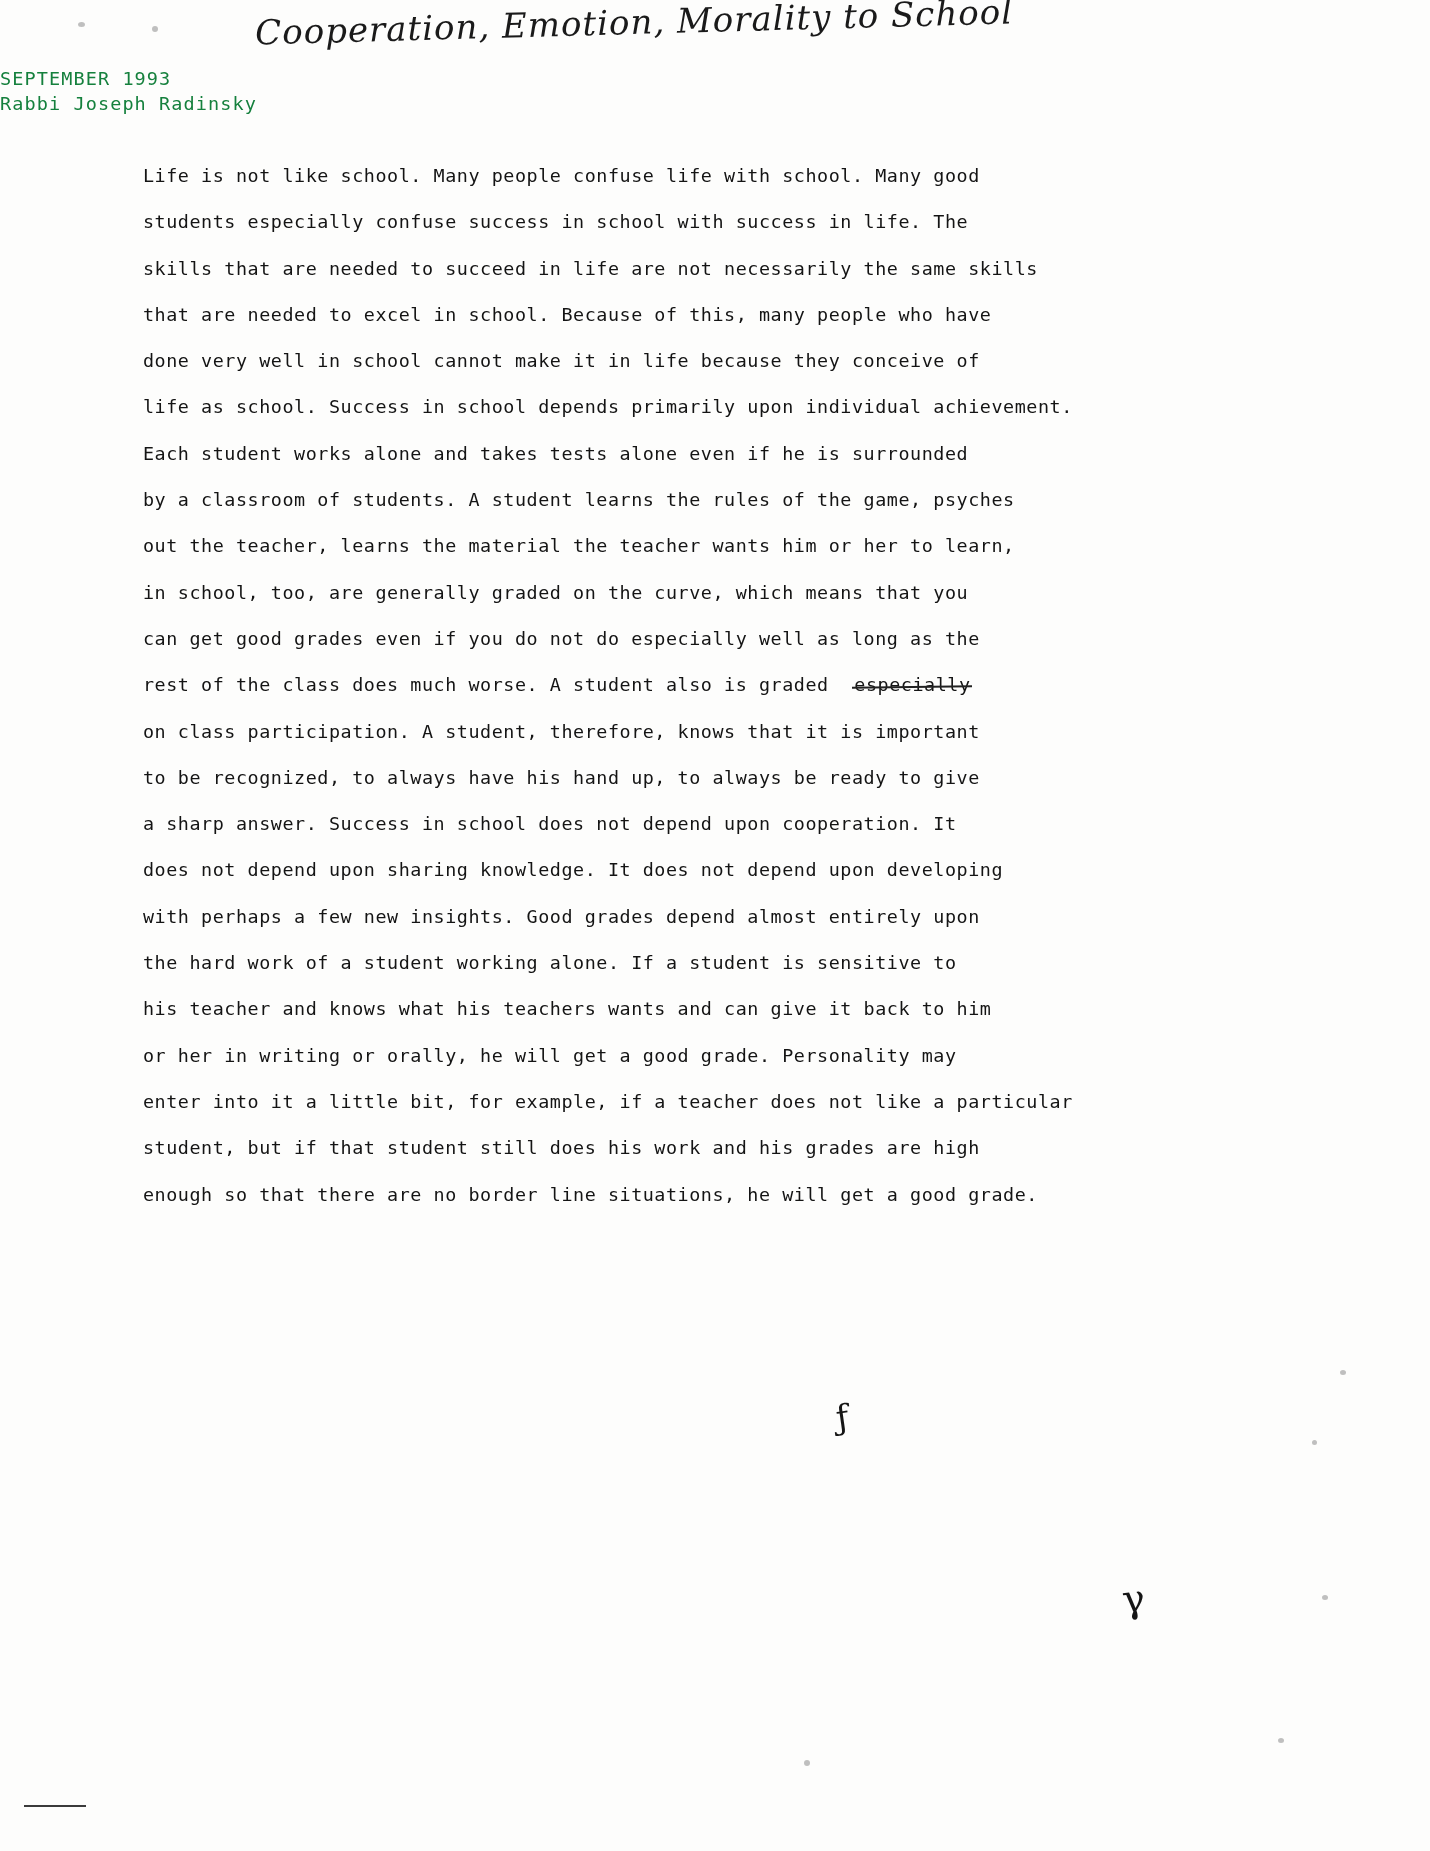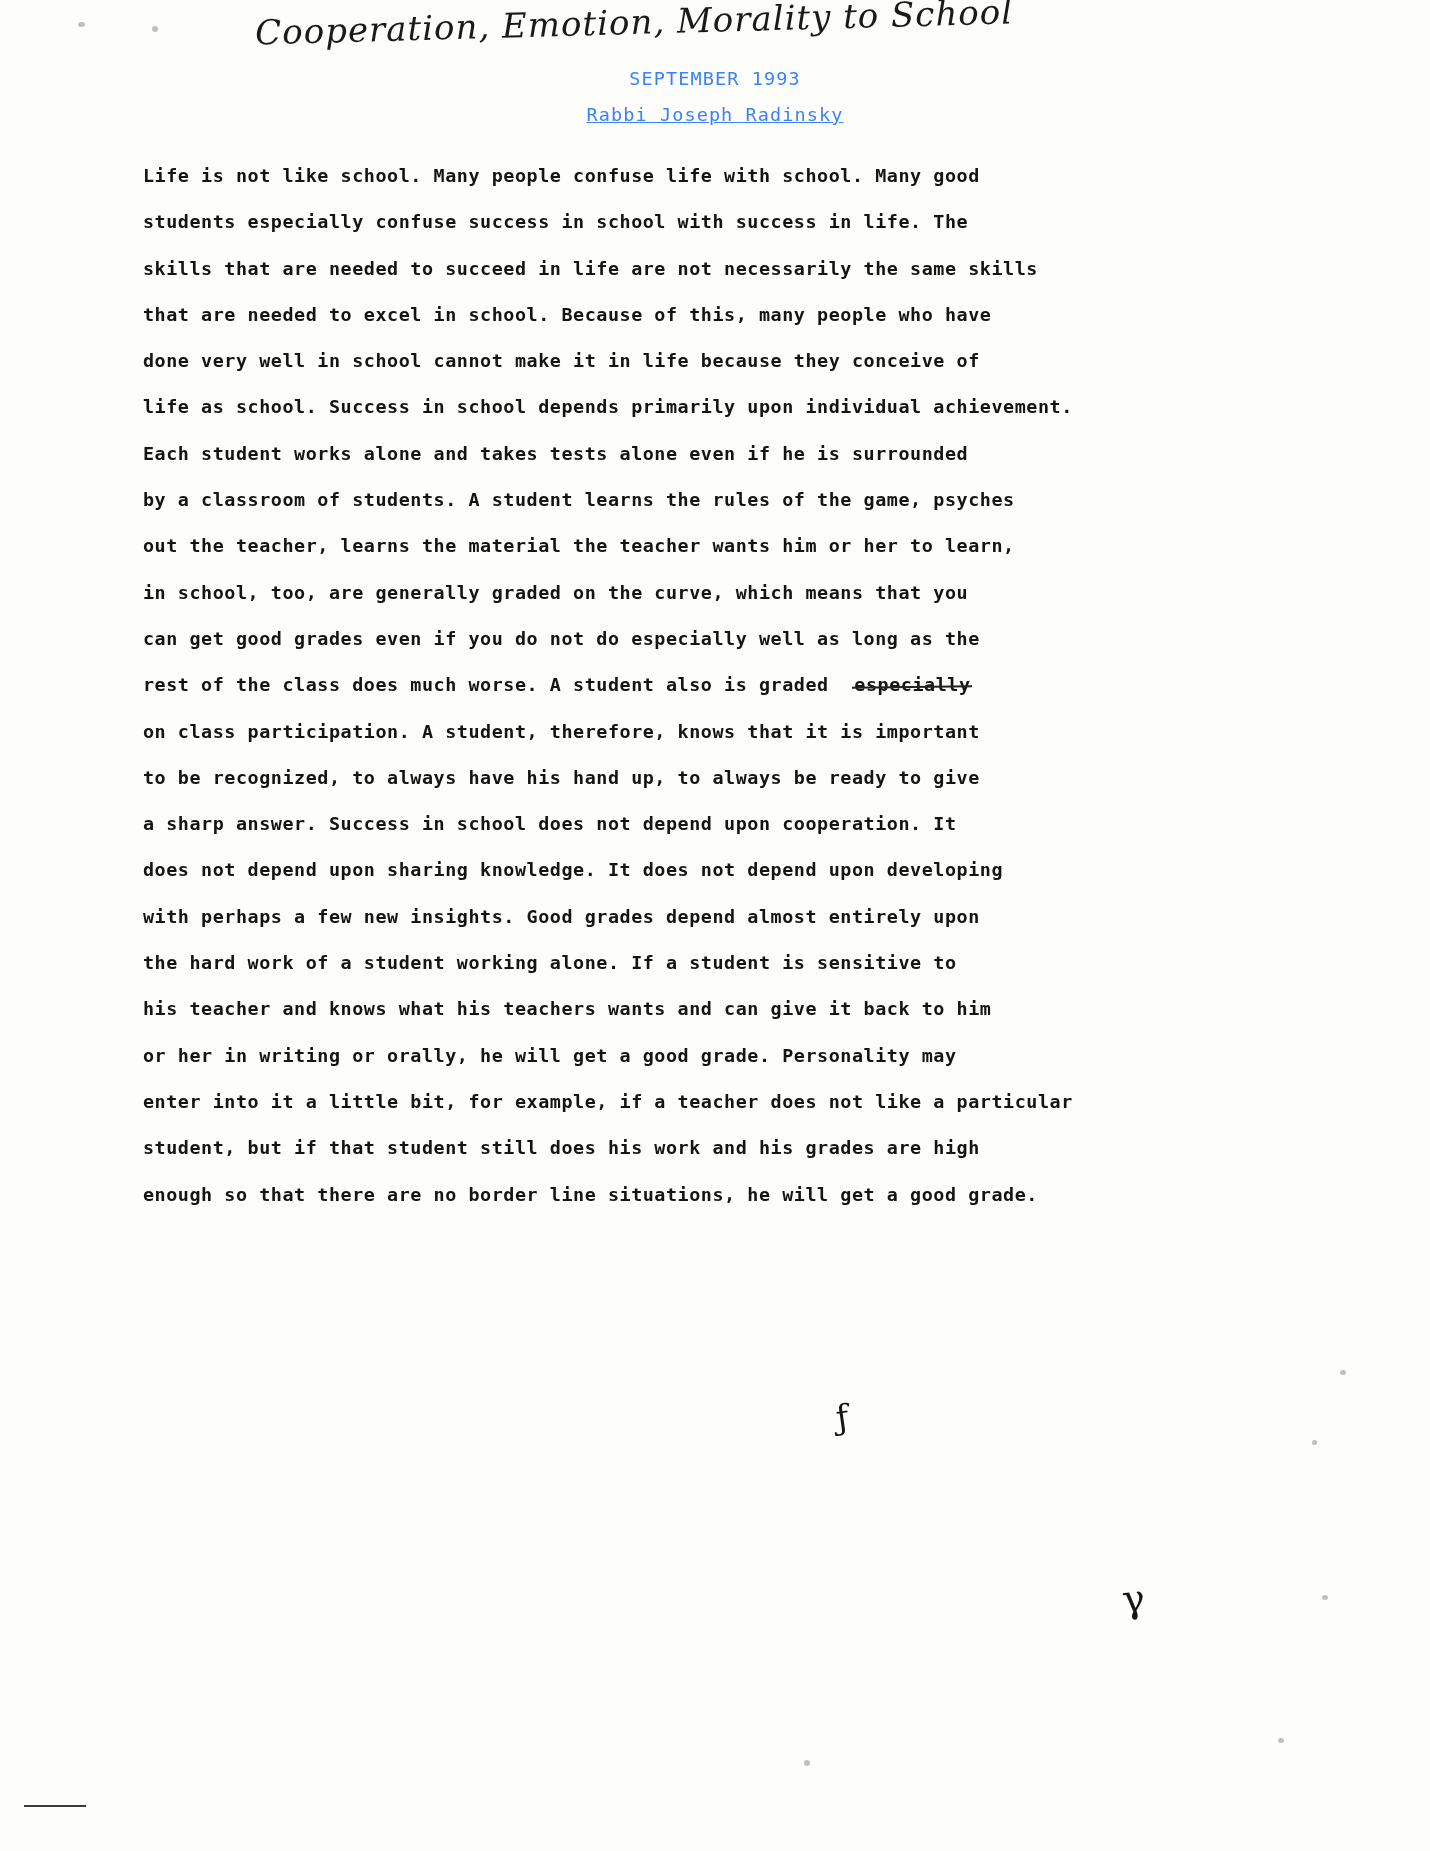--- a/index.html
+++ b/index.html
@@ -41,37 +41,36 @@
     letter-spacing: 1px;
     color: #1a1a1a;
     transform: rotate(-1.6deg);
     white-space: nowrap;
   }
 
   .typed-header {
     position: absolute;
     left: 0;
     right: 0;
-    text-align: center;
+    text-align: left;
     font-size: 18.5px;
     letter-spacing: 1.1px;
-    color: #3b82f6;
+    color: #15803d;
   }
   .header-date { top: 68px; }
-  .header-author { top: 104px; text-decoration: underline; }
+  .header-author { top: 93px; }
 
   .body-text {
     position: absolute;
     left: 143px;
     top: 153px;
     width: 1160px;
     font-size: 18.4px;
     letter-spacing: 0.55px;
     color: #141414;
-    font-weight: bold;
   }
   .line {
     height: 46.3px;
     line-height: 46.3px;
     white-space: nowrap;
   }
 
   .strike {
     position: relative;
     display: inline-block;

